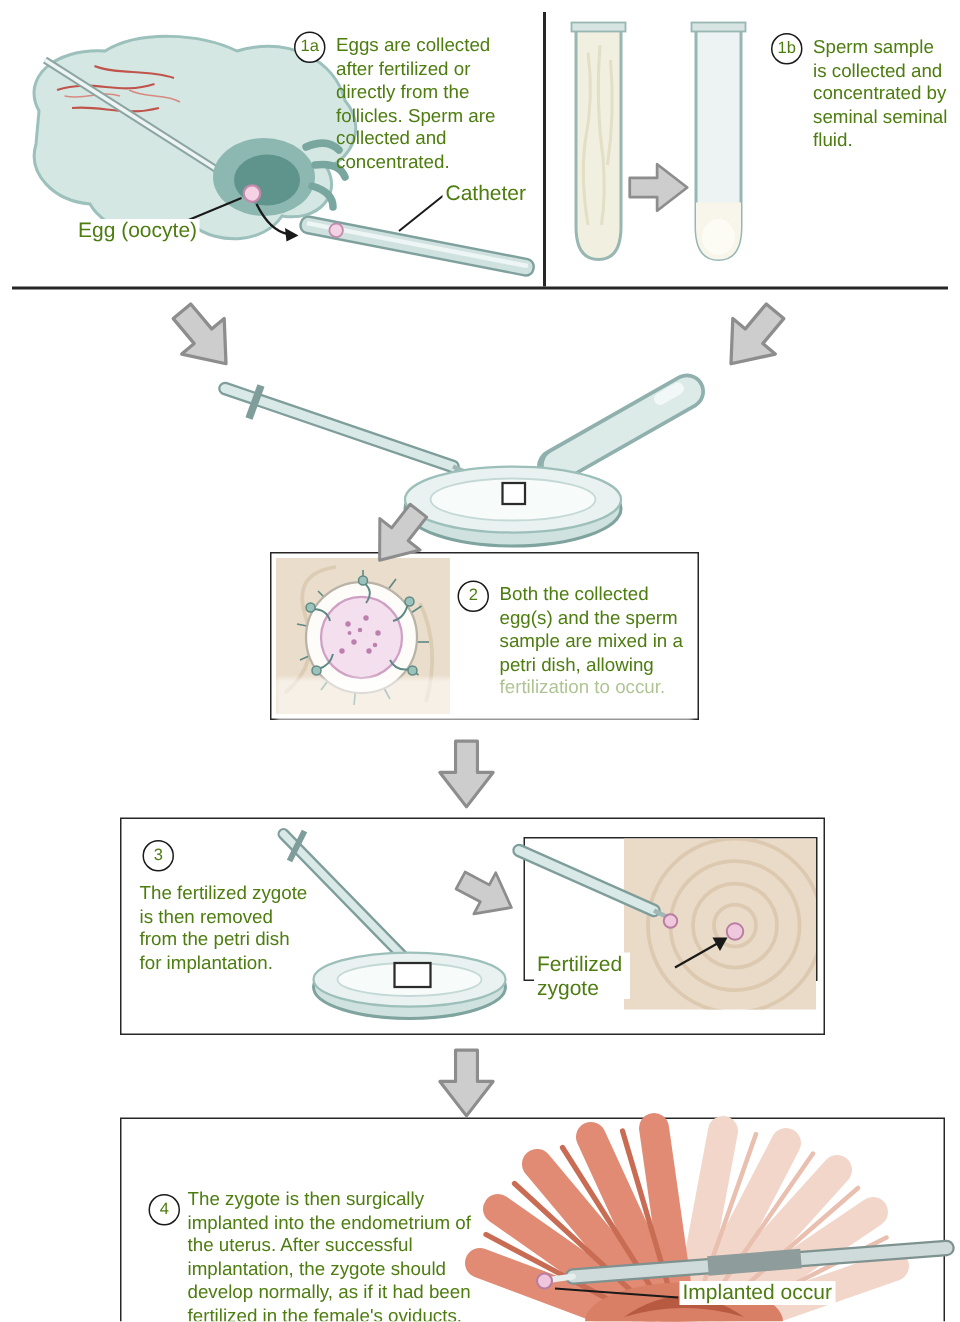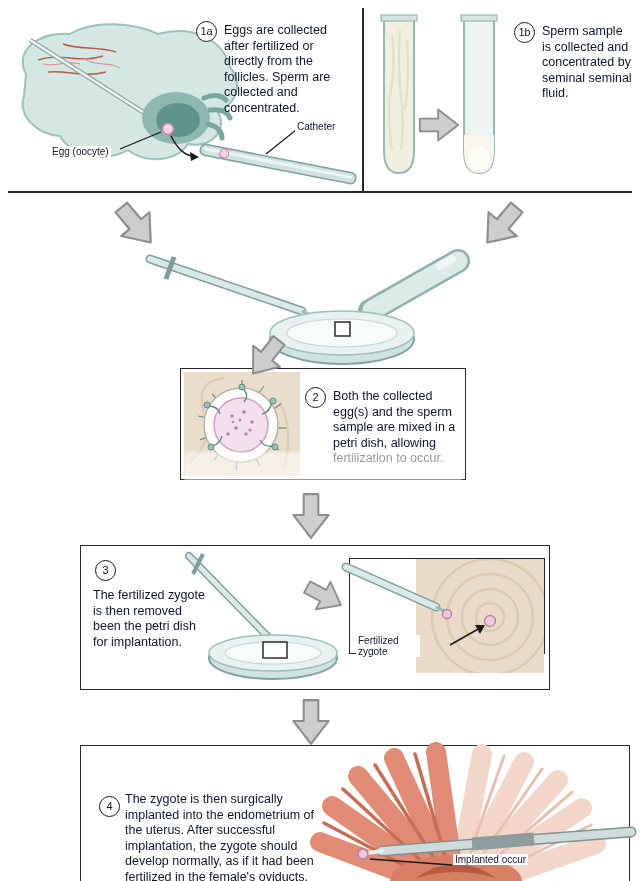--- a/index.html
+++ b/index.html
@@ -1,24 +1,24 @@
 <!DOCTYPE html>
 <html><head>
 <meta charset="utf-8">
 <style>
   *{box-sizing:border-box;margin:0;padding:0}
   html,body{margin:0;background:#ffffff}
   .page{position:relative;width:640px;height:881px;background:#fff;overflow:hidden;
-        font-family:"Liberation Sans",sans-serif;color:#0f172a}
+        font-family:"Liberation Sans",sans-serif;color:#4d7c0f}
   svg.illus{position:absolute;z-index:1;overflow:visible}
   .num-circle{position:absolute;width:21px;height:21px;border:1.6px solid #1a1a1a;border-radius:50%;
         background:#fff;display:flex;align-items:center;justify-content:center;
         font-size:11px;line-height:1;z-index:5}
   .step-text{position:absolute;font-size:12.5px;line-height:1.24;z-index:5}
-  .lbl{position:absolute;font-size:10px;line-height:1.12;background:#fff;padding:0 2px;z-index:5;white-space:nowrap}
+  .lbl{position:absolute;font-size:14px;line-height:1.12;background:#fff;padding:0 2px;z-index:5;white-space:nowrap}
   .lbl.wrap{white-space:normal}
   .box{position:absolute;border:1.6px solid #262626;background:#fff;z-index:2}
   .hline{position:absolute;background:#262626;height:1.6px;z-index:2}
   .vline{position:absolute;background:#262626;width:1.6px;z-index:2}
   .block-arrow{position:absolute;z-index:3}
   .block-arrow svg{display:block;width:100%;height:100%;overflow:visible}
   .watermark{position:absolute;background:rgba(255,255,255,0.55);filter:blur(1.5px);
         border-radius:3px;z-index:6}
 </style>
 </head>
@@ -161,21 +161,21 @@
   <div class="watermark" style="left:184px;top:452px;width:278px;height:30px"></div>
 
   <div class="block-arrow" style="left:288px;top:492px;width:46px;height:48px">
     <svg viewBox="0 0 40 46">
         <polygon points="13,2 27,2 27,22 37,22 20,44 3,22 13,22" fill="#cdcdcd" stroke="#8d8d8d" stroke-width="2" stroke-linejoin="round"></polygon>
       </svg>
   </div>
 
   <div class="box" style="left:80px;top:545px;width:470px;height:145px">
     <div class="num-circle" style="left:14px;top:14px">3</div>
-    <div class="step-text" style="left:12px;top:42px;width:112px">The fertilized zygote is then removed been the petri dish for implantation.</div>
+    <div class="step-text" style="left:12px;top:42px;width:112px">The fertilized zygote is then removed from the petri dish for implantation.</div>
     <svg class="illus" style="left:70px;top:4px" width="235" height="138" viewBox="0 0 235 138">
       <line x1="38" y1="6" x2="120" y2="90" stroke="#7f9e9b" stroke-width="8" stroke-linecap="round"></line>
       <line x1="38" y1="6" x2="120" y2="90" stroke="#d8e9e7" stroke-width="5" stroke-linecap="round"></line>
       <line x1="52" y1="4" x2="42" y2="24" stroke="#7f9e9b" stroke-width="4"></line>
       <line x1="120" y1="90" x2="128" y2="99" stroke="#9fb8b5" stroke-width="2.5"></line>
       <ellipse cx="122" cy="108" rx="64" ry="21" fill="#cfe2df" stroke="#7fa39e" stroke-width="2"></ellipse>
       <ellipse cx="122" cy="103" rx="64" ry="18" fill="#e9f2f0" stroke="#9dbfba" stroke-width="1.5"></ellipse>
       <ellipse cx="122" cy="103" rx="48" ry="11" fill="#f7fbfa" stroke="#c4d9d6" stroke-width="1.2"></ellipse>
       <rect x="112" y="92" width="24" height="16" fill="#ffffff" stroke="#2b2b2b" stroke-width="1.5"></rect>
     </svg>

